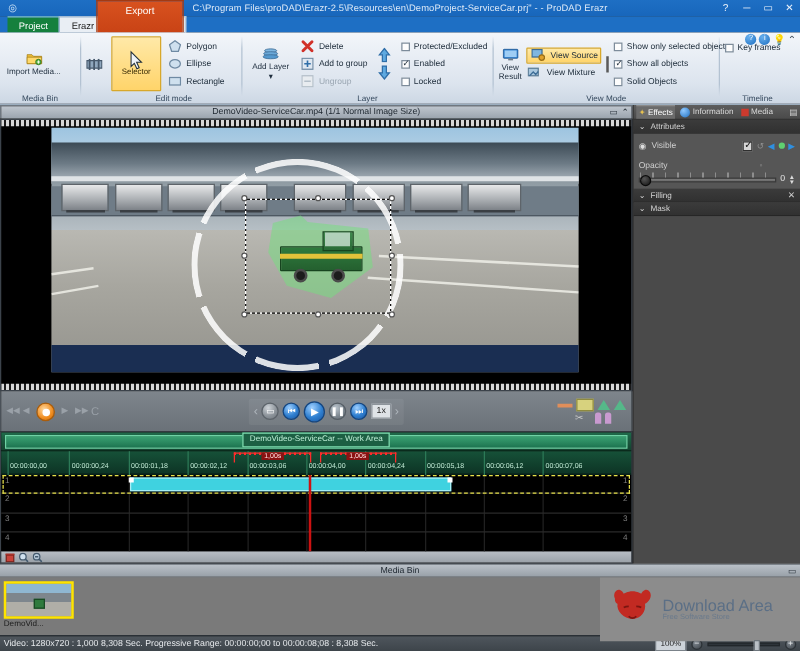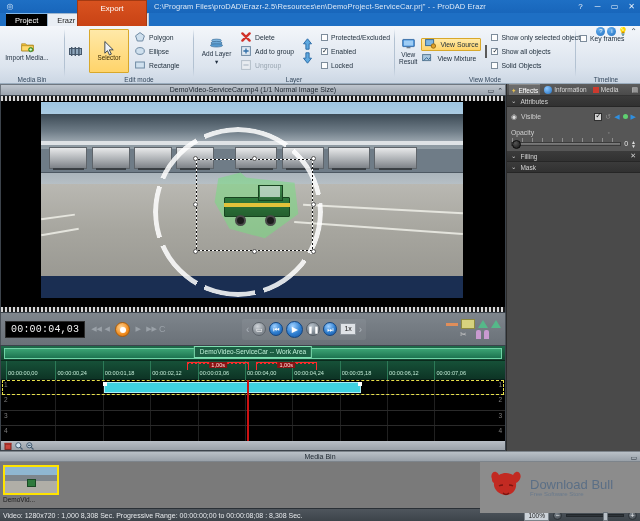--- a/index.html
+++ b/index.html
@@ -18,21 +18,21 @@
   }
   .tb-ico { width:14px; height:11px; margin-left:3px; color:#cfe4f7; font-size:8px; line-height:11px; text-align:center; }
   .tb-title { position:absolute; left:0; right:0; text-align:center; color:#dce9f7; font-size:7.5px; letter-spacing:0.1px; }
   .tb-btns { margin-left:auto; display:flex; height:13px; z-index:2; }
   .tb-btns div { width:17px; height:13px; color:#eaf2fb; font-size:8px; line-height:13px; text-align:center; }
 
   
   .tabrow { height:13px; background:#1e6fc4; display:flex; align-items:flex-end; position:relative; flex:0 0 13px; }
   .tabrow .spacer-left { width:6px; }
   .tab { height:13px; padding:0 9px; font-size:7.5px; line-height:13px; color:#fff; }
-  .tab.project { background:#000000; color:#fff; border-top:1px solid #7fb6e8; }
+  .tab.project { background:#15803d; color:#fff; border-top:1px solid #7fb6e8; }
   .tab.start { background:#e9eef4; color:#1a1a1a; border:1px solid #9db6cf; border-bottom:none; }
   .tab.exportmedia { background:#dde5ee; color:#333; border:1px solid #b9c9da; border-bottom:none; }
   .export-float {
     position:absolute; left:77px; top:-13px; width:70px; height:26px;
     background:linear-gradient(#d8521f,#c94315);
     border:1px solid #a33a12; border-bottom:none;
     color:#fff; font-size:8px; text-align:center; line-height:14px; padding-top:1px;
   }
   .export-float span { display:block; }
 
@@ -559,21 +559,20 @@
             <span class="handle" style="left:-3px;top:calc(50% - 3px)"></span>
             <span class="handle" style="right:-3px;top:calc(50% - 3px)"></span>
             <span class="handle" style="left:-3px;bottom:-3px"></span>
             <span class="handle" style="left:calc(50% - 3px);bottom:-3px"></span>
             <span class="handle" style="right:-3px;bottom:-3px"></span>
           </div>
         </div>
       </div>
 
       <div class="transport">
-        <div class="tcode">00:00:04,03</div>
         <div class="recgrp">
           <span class="tinybtn">◀◀</span>
           <span class="tinybtn">◀</span>
           <span class="recbtn">
               <i></i>
             </span>
           <span class="tinybtn">▶</span>
           <span class="tinybtn">▶▶</span>
           <span class="tinybtn" style="font-size:9px">C</span>
         </div>
@@ -780,21 +779,21 @@
       </div>
       <div class="wm">
         <div class="bull">
           <svg width="40" height="38" viewBox="0 0 40 38">
             <path d="M6 10c-2-4 1-8 4-7 2 .7 3 3 3 3s3-2 7-2 7 2 7 2 1-2.3 3-3c3-1 6 3 4 7-1.5 3-4 4-4 4 1 6-3 12-10 12S7 20 8 14c0 0-2.5-1-2-4z" fill="#c22a22"></path>
             <path d="M13 17c1.5-1 4-1 4-1m6 0s2.5 0 4 1" stroke="#7a1510" stroke-width="1.4" fill="none"></path>
             <path d="M17 24c2 2 4 2 6 0" stroke="#7a1510" stroke-width="1.4" fill="none"></path>
           </svg>
         </div>
         <div>
-          <div class="wt1">Download Bull</div>
+          <div class="wt1">Download Area</div>
           <div class="wt2">Free Software Store</div>
         </div>
       </div>
     </div>
   </div>
 
   <div class="status">
     <span class="txt">Video: 1280x720 : 1,000  8,308 Sec.   Progressive   Range: 00:00:00;00 to 00:00:08;08 : 8,308 Sec.</span>
     <span class="right">
       <span class="zoombox">100%</span>

